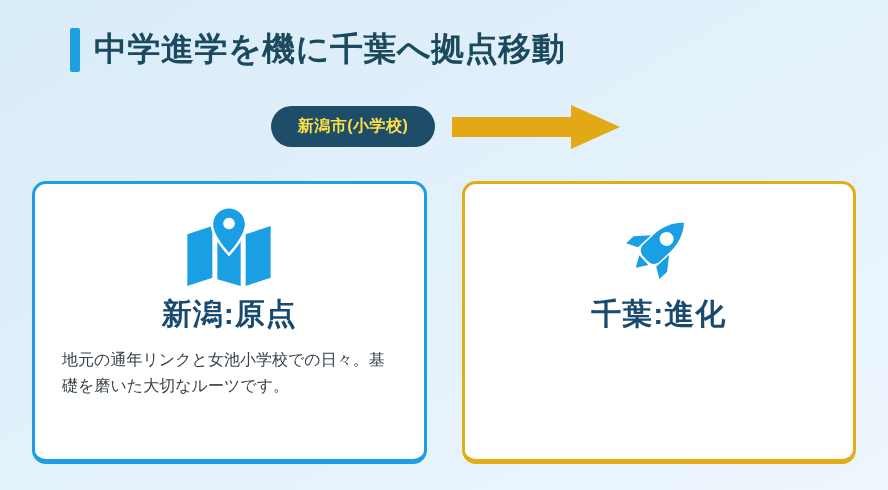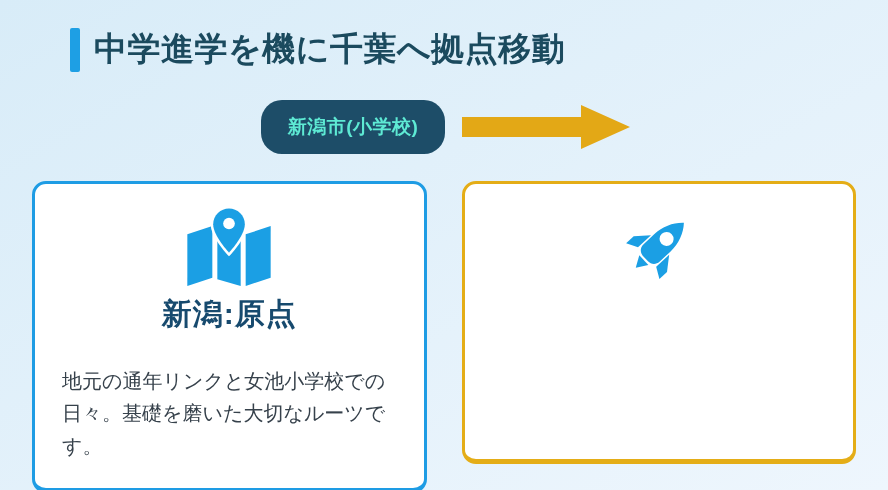--- a/index.html
+++ b/index.html
@@ -30,24 +30,24 @@
     margin-left:14px;
     font-size:33px;font-weight:bold;
     color:var(--title-color);
     letter-spacing:0.5px;
   }
   .flow-row{
     margin-top:34px;height:41px;
     display:flex;justify-content:center;align-items:center;
   }
   .pill{
-    background:var(--deep-navy);color:#5eead4;
-    height:54px;display:flex;align-items:center;
+    background:var(--deep-navy);color:#fde047;
+    height:41px;display:flex;align-items:center;
     padding:0 27px;border-radius:21px;
-    font-size:19px;font-weight:bold;letter-spacing:0.5px;
+    font-size:16px;font-weight:bold;letter-spacing:0.5px;
     white-space:nowrap;
   }
   .arrow-wrap{
     flex:0 0 auto;display:flex;align-items:center;
     margin-left:17px;margin-right:-3px;
   }
   .cards-row{
     display:flex;gap:35px;
     margin-top:34px;padding:0 32px;
     align-items:flex-start;
@@ -65,22 +65,22 @@
     height:84px;display:flex;align-items:center;justify-content:center;
   }
   .icon-fill{fill:var(--icon-blue);}
   .card-title{
     margin-top:6px;
     font-size:30px;font-weight:bold;
     color:var(--card-title-color);
     letter-spacing:1px;
   }
   .card-body{
-    margin-top:30px;
-    font-size:20px;line-height:1.62;
+    margin-top:12px;
+    font-size:16px;line-height:1.62;
     color:var(--body-text);
     text-align:left;
   }
 </style>
 </head>
 <body>
 
 <div class="header">
   <div class="accent-bar"></div>
   <h1 class="page-title">中学進学を機に千葉へ拠点移動</h1>
@@ -116,15 +116,16 @@
       <svg width="74" height="74" viewBox="0 0 100 100" aria-hidden="true">
         <g transform="rotate(47 50 50)">
           <path class="icon-fill" d="M50,4 C60,14 66,28 66,44 L66,64 C66,70 61,75 55,75 L45,75 C39,75 34,70 34,64 L34,44 C34,28 40,14 50,4 Z"></path>
           <path class="icon-fill" d="M32,48 L17,66 L17,80 L32,72 Z"></path>
           <path class="icon-fill" d="M68,48 L83,66 L83,80 L68,72 Z"></path>
           <path class="icon-fill" d="M41,78 L50,93 L59,78 Z"></path>
           <circle cx="50" cy="36" r="9.5" fill="#ffffff"></circle>
         </g>
       </svg>
     </div>
+    <div class="card-title">千葉:進化</div>
   </div>
 
 </div>
 
 </body></html>

